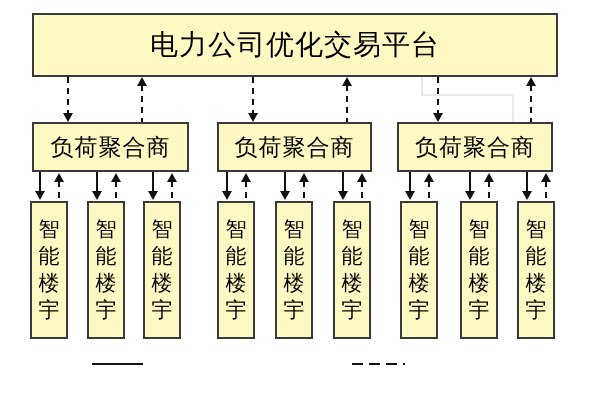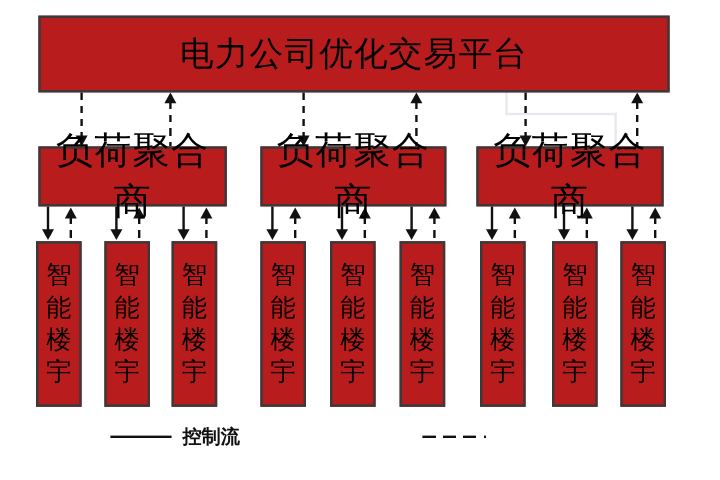--- a/index.html
+++ b/index.html
@@ -1,25 +1,25 @@
 <!DOCTYPE html>
 <html><head>
 <meta charset="utf-8">
 <style>
   html,body{margin:0;padding:0;background:#ffffff;}
   #canvas{
     position:relative;width:600px;height:400px;background:#ffffff;overflow:hidden;
     font-family:"Liberation Serif","DejaVu Serif",serif;color:#000;
   }
   .box{
-    position:absolute;box-sizing:border-box;border:2px solid #3a3a3a;background:#b91c1c;
+    position:absolute;box-sizing:border-box;border:2px solid #3a3a3a;background:#fef9c3;
     display:flex;align-items:center;justify-content:center;text-align:center;color:#000;
   }
   .platform-box{font-size:28px;letter-spacing:1px;}
-  .agg-box{font-size:31px;letter-spacing:1px;}
+  .agg-box{font-size:23px;letter-spacing:1px;}
   .bld-box{flex-direction:column;font-size:21px;line-height:27px;}
   .vch{display:block;}
   .aline{position:absolute;width:2px;}
   .l-solid{background:#111111;}
   .l-dashv{background:repeating-linear-gradient(to bottom,#111111 0 6px,transparent 6px 11px);}
   .ah{position:absolute;width:0;height:0;border-left:5px solid transparent;border-right:5px solid transparent;}
   .ah-down{border-top:9px solid #111111;}
   .ah-up{border-bottom:9px solid #111111;}
   .faint{position:absolute;background:#e7e9ef;}
   .legend-line{position:absolute;height:2px;}
@@ -29,21 +29,20 @@
     position:absolute;font-family:"Liberation Sans","DejaVu Sans",sans-serif;
     font-weight:700;font-size:16px;color:#111111;white-space:nowrap;
   }
 </style>
 </head>
 <body>
 
 <div id="canvas">
 
   <div class="legend-line legend-solid" id="legend-solid-line" style="left: 92px; top: 363px; width: 51px;"></div>
-  <span class="legend-label" id="legend-control-label" style="left: 152px; top: 354px;">控制流</span>
   <div class="legend-line legend-dash" id="legend-dash-line" style="left: 352px; top: 363px; width: 53px;"></div>
 <div class="faint" style="left: 421px; top: 76px; width: 2px; height: 20px;"></div>
     <div class="faint" style="left: 421px; top: 94px; width: 93px; height: 2px;"></div>
     <div class="faint" style="left: 512px; top: 94px; width: 2px; height: 29px;"></div>
     <div class="aline l-dashv" style="left: 67px; top: 77px; height: 37px;"></div>
     <div class="ah ah-down" style="left: 63px; top: 113px;"></div>
     <div class="ah ah-up" style="left: 137px; top: 77px;"></div>
     <div class="aline l-dashv" style="left: 141px; top: 85px; height: 37px;"></div>
     <div class="aline l-dashv" style="left: 252px; top: 77px; height: 37px;"></div>
     <div class="ah ah-down" style="left: 248px; top: 113px;"></div>

